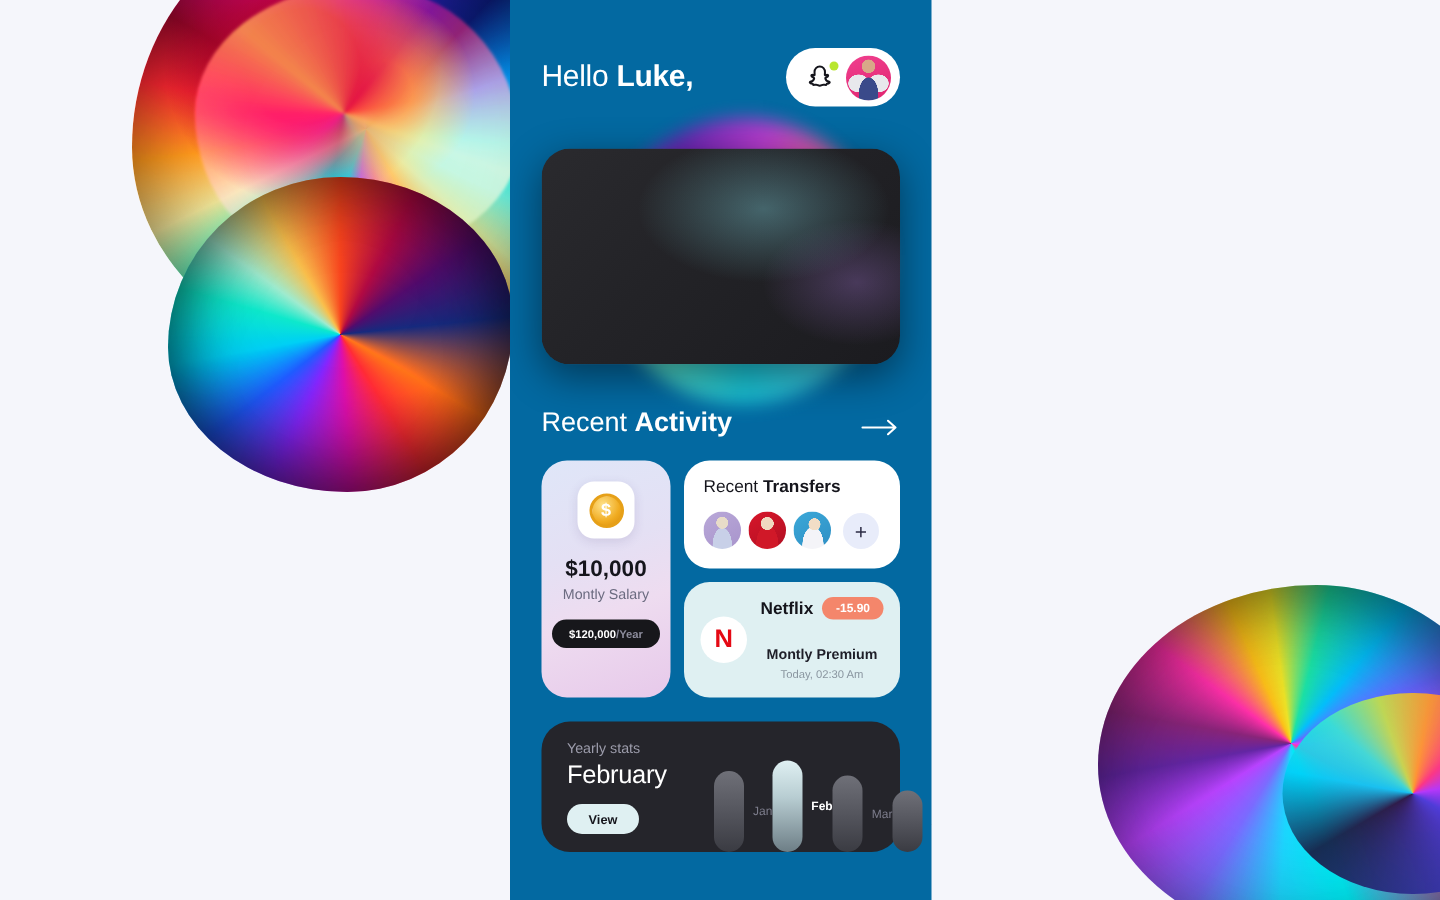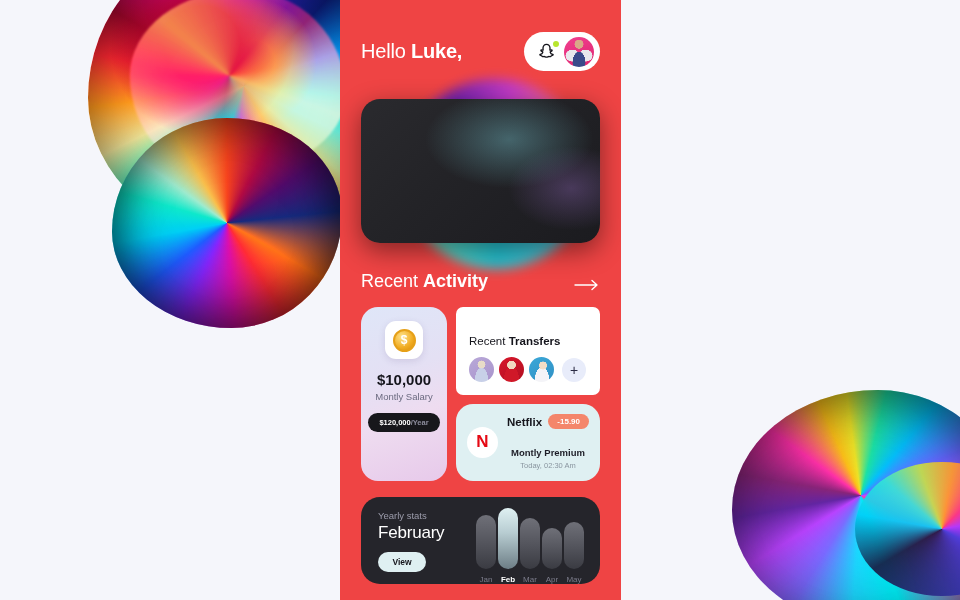--- a/index.html
+++ b/index.html
@@ -68,21 +68,21 @@
     background:conic-gradient(from 240deg at 50% 50%,
       #1a1a3a 0deg, #22c8e8 40deg, #50e0d0 70deg, #c8e060 100deg,
       #f0a040 130deg, #e0407a 165deg, #a040e0 200deg, #4040c0 240deg,
       #1a1a3a 360deg);
     filter:blur(.5px); opacity:.9;
   }
 
   
   .phone{
     position:absolute; left:340px; top:0; width:281px; height:600px;
-    background:#ef4444; overflow:hidden; z-index:5;
+    background:#0369a1; overflow:hidden; z-index:5;
   }
 
   
   .hdr{ display:flex; align-items:center; justify-content:space-between;
         padding:32px 21px 0 21px; }
   .greet{ color:#fff; font-size:20px; letter-spacing:-.2px; }
   .greet b{ font-weight:700; }
   .greet span.light{ font-weight:400; }
 
   .pill{
@@ -168,21 +168,21 @@
   .sal-sub{ color:#6b6b80; font-size:9.5px; margin-top:3px; }
   .sal-pill{
     margin-top:11px; background:#17171b; border-radius:11px;
     padding:5px 11px; font-size:7.5px; font-weight:700; color:#fff; white-space:nowrap;
   }
   .sal-pill i{ color:#8c8c9c; font-style:normal; font-weight:700; }
 
   .right-col{ flex:1; display:flex; flex-direction:column; gap:9px; }
 
   .transfers{
-    background:#fff; border-radius:7px; padding:28px 13px 13px 13px;
+    background:#fff; border-radius:17px; padding:12px 13px 13px 13px;
   }
   .tr-title{ color:#15151c; font-size:11.5px; }
   .tr-title b{ font-weight:700; }
   .tr-row{ display:flex; align-items:center; gap:5px; margin-top:10px; }
   .tr-av{ width:25px; height:25px; border-radius:50%; }
   .tr-av.a{ background:radial-gradient(circle at 50% 30%,#e8dcc8 0 18%,rgba(0,0,0,0) 19%),
                        radial-gradient(ellipse at 50% 90%,#c8d0e8 0 36%,rgba(0,0,0,0) 37%),
                        linear-gradient(150deg,#b9a8d8,#a894cc); }
   .tr-av.b{ background:radial-gradient(circle at 50% 32%,#f0d8c0 0 20%,rgba(0,0,0,0) 21%),
                        radial-gradient(ellipse at 50% 92%,#d01828 0 42%,rgba(0,0,0,0) 43%),
@@ -220,21 +220,21 @@
   }
   .stats-left{ width:86px; flex:0 0 auto; }
   .st-label{ color:#9c9cab; font-size:9.5px; }
   .st-month{ color:#fff; font-size:17px; font-weight:400; margin-top:2px; letter-spacing:-.2px; }
   .st-btn{
     margin-top:9px; background:#dff0f2; color:#15151c; border-radius:11px;
     font-size:8.5px; font-weight:700; padding:5px 0; width:48px; text-align:center;
   }
   .chart{ flex:1; display:flex; align-items:flex-end; justify-content:space-between;
           height:86px; padding:0 2px; }
-  .bar-col{ display:flex; flex-direction:column; align-items:center; gap:6px; }
+  .bar-col{ display:flex; flex-direction:row; align-items:center; gap:6px; }
   .bar{ width:20px; border-radius:10px;
         background:linear-gradient(180deg,#6f7078 0%,#52535b 55%,#3a3b42 100%); }
   .bar.hi{ background:linear-gradient(180deg,#dff0f2 0%,#b8cdd2 40%,#6d7e86 100%); }
   .bar-lbl{ color:#7c7c8b; font-size:8px; }
   .bar-lbl.hi{ color:#fff; font-weight:700; }
 </style>
 </head>
 <body>
 
 <div class="bg-canvas">

